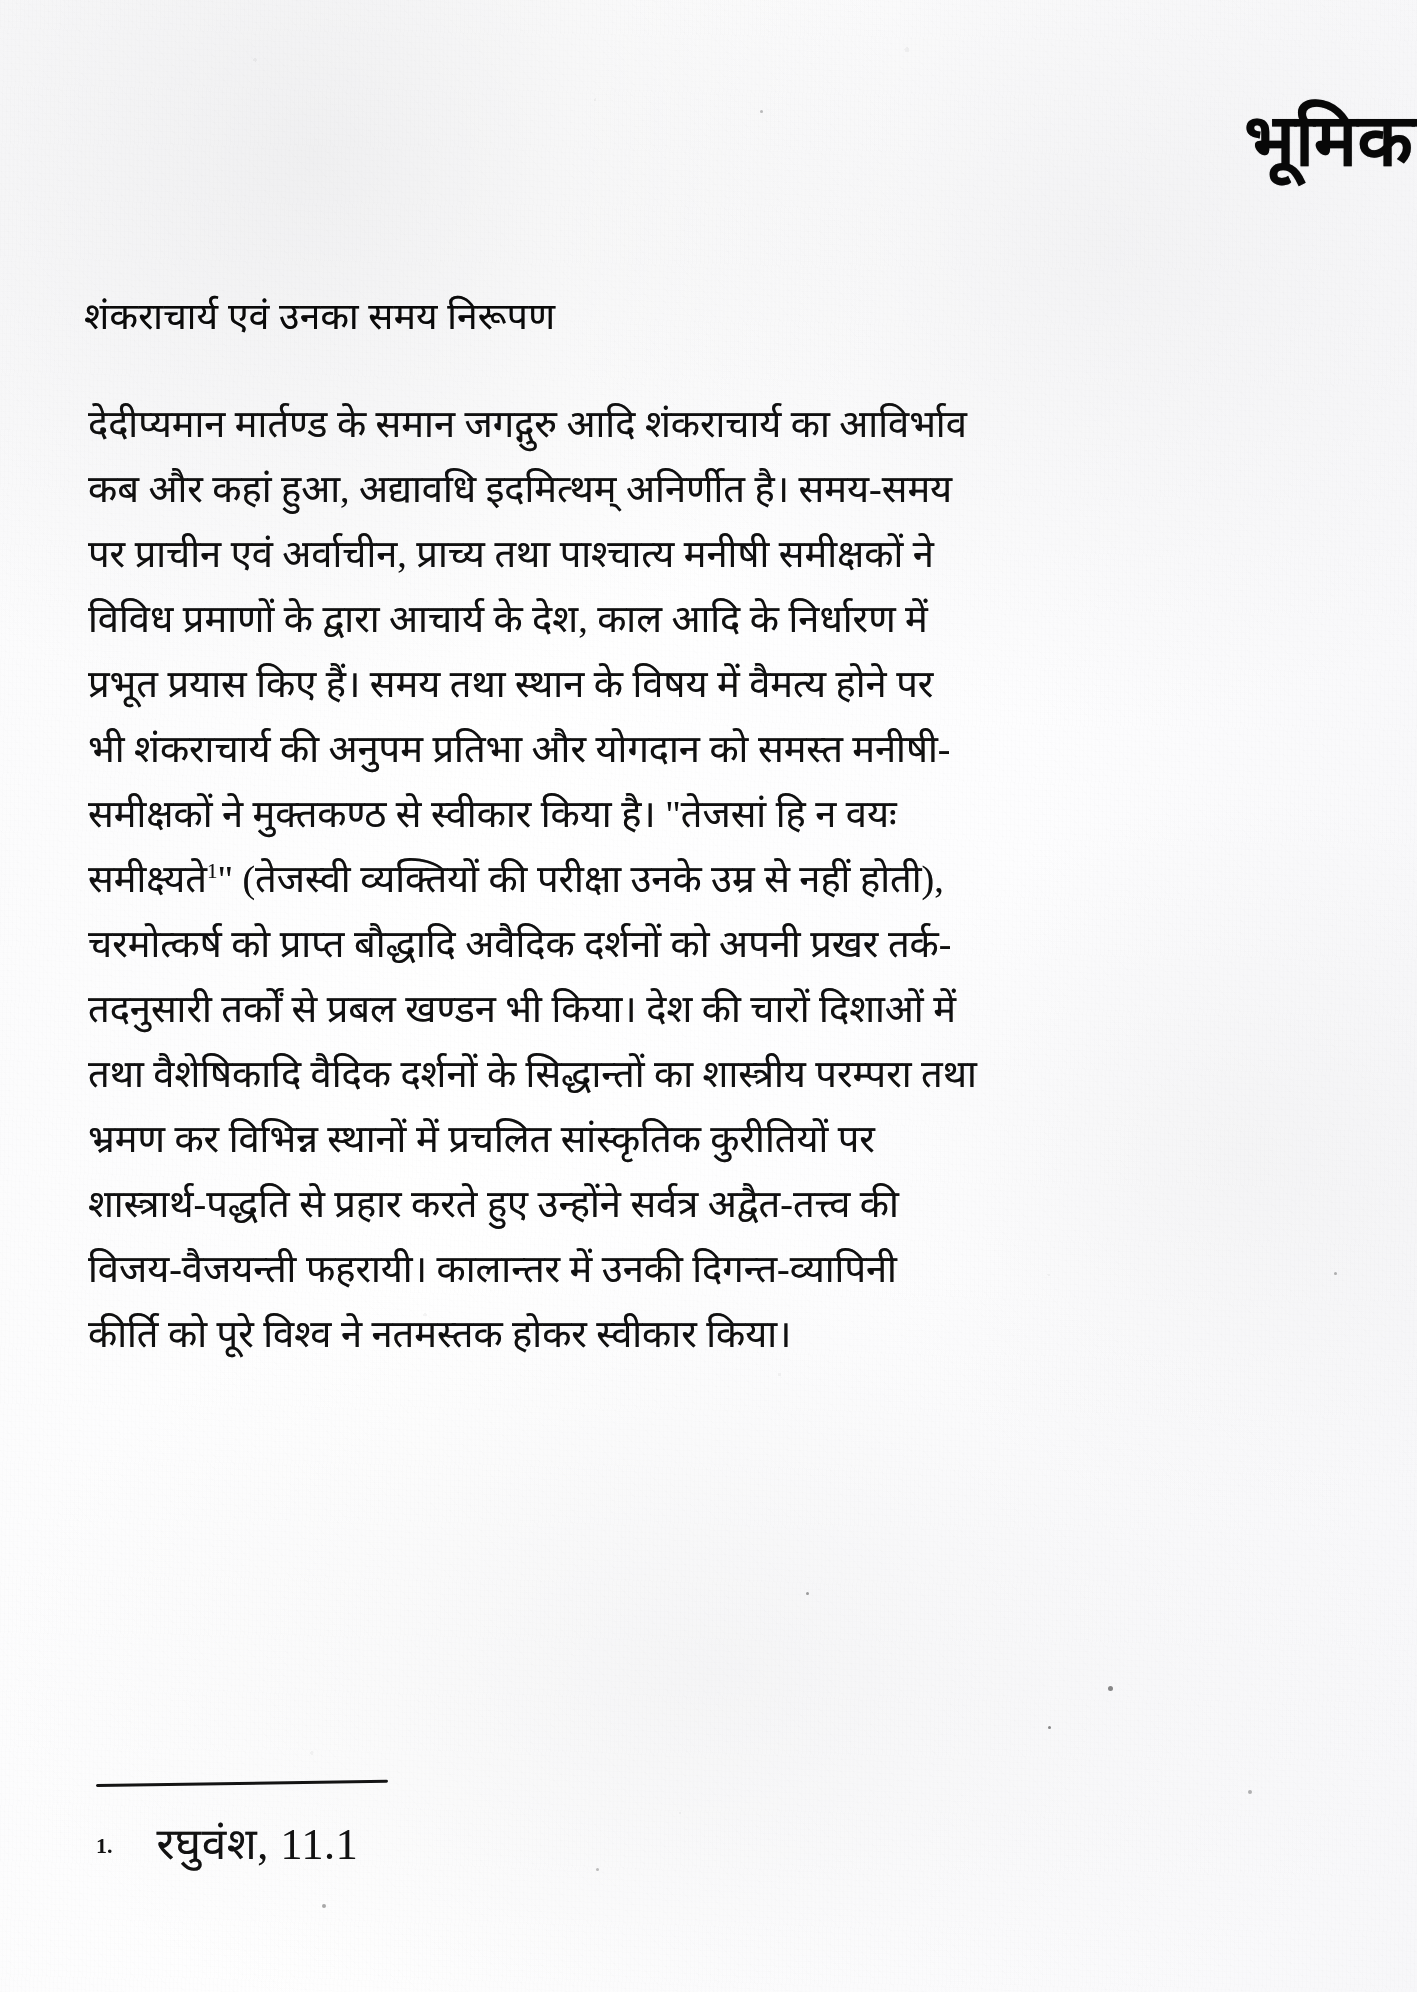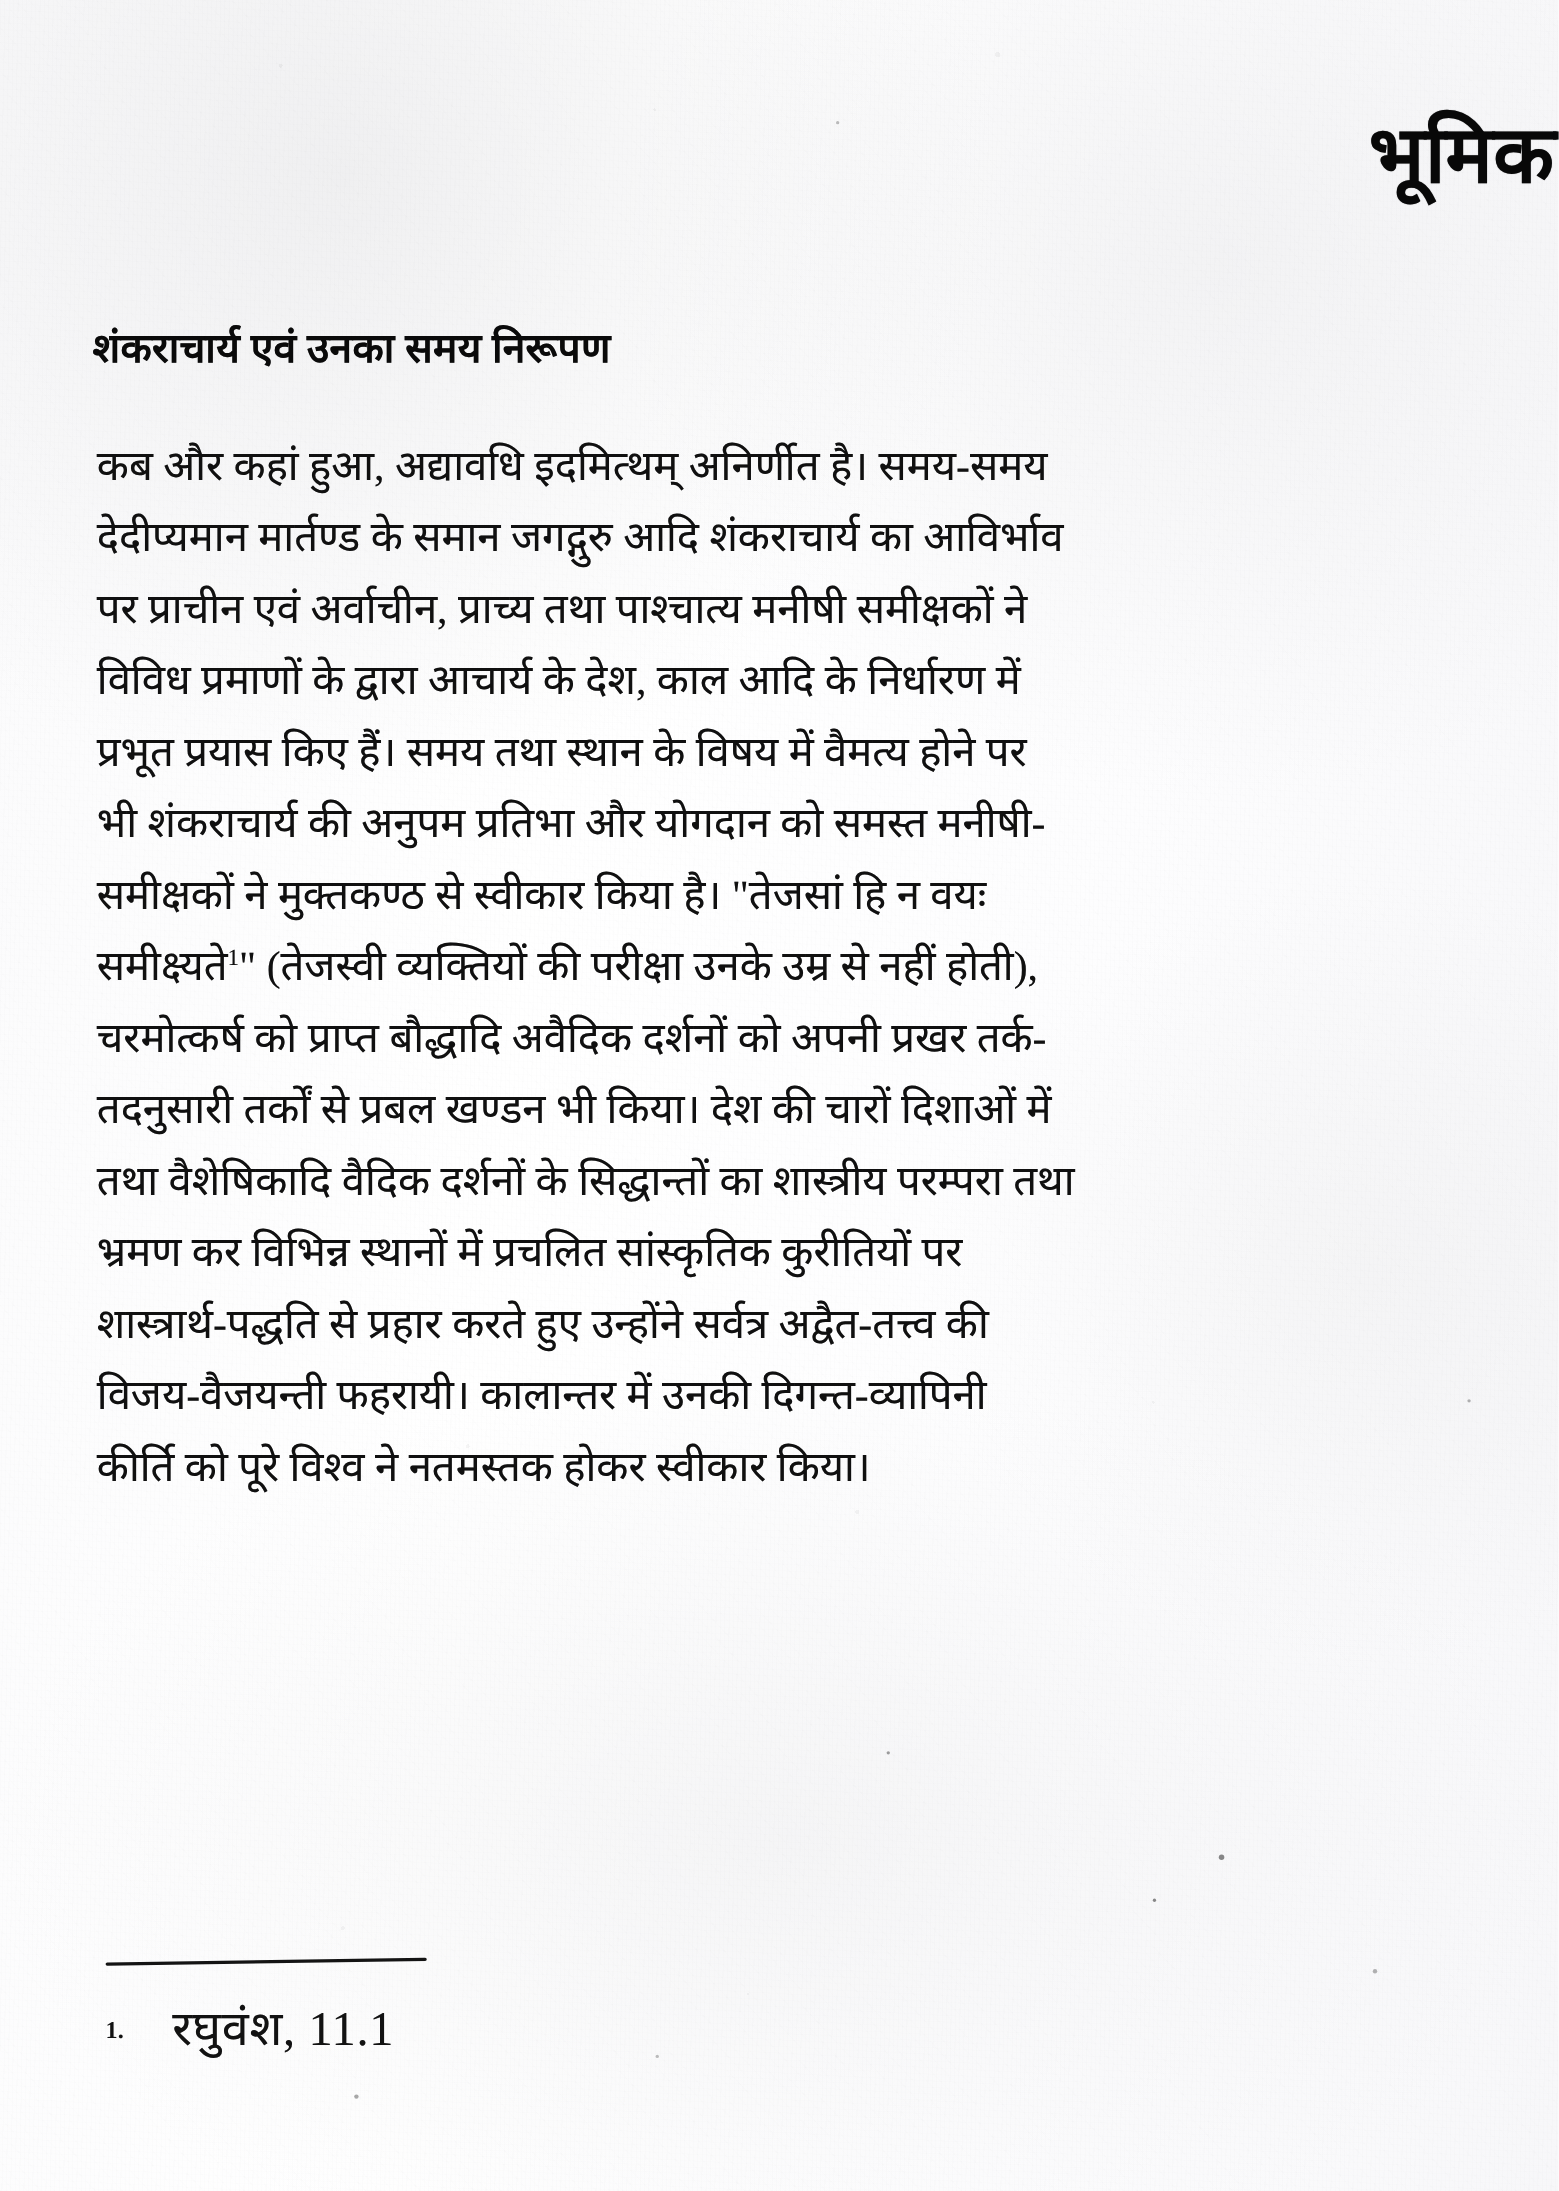--- a/index.html
+++ b/index.html
@@ -88,21 +88,21 @@
     color: #080808;
     text-shadow: 0 0 0.7px rgba(0,0,0,0.55);
   }
 
   
   .section-heading {
     position: absolute;
     top: 258px;
     left: 84px;
     font-size: 37px;
-    font-weight: 700;
+    font-weight: 400;
     letter-spacing: 0.3px;
     color: #0a0a0a;
     text-shadow: 0 0 0.6px rgba(0,0,0,0.5);
   }
 
   
   .body-block {
     position: absolute;
     top: 392px;
     left: 88px;
@@ -178,22 +178,22 @@
     <i style="left:760px;  top:110px;  width:3px; height:3px; opacity:.3;"></i>
   </div>
 
   <div class="content">
 
     <h1 class="page-title">भूमिका</h1>
 
     <h2 class="section-heading">शंकराचार्य एवं उनका समय निरूपण</h2>
 
     <div class="body-block">
+      <div class="body-line">देदीप्यमान मार्तण्ड के समान जगद्गुरु आदि शंकराचार्य का आविर्भाव</div>
       <div class="body-line">कब और कहां हुआ, अद्यावधि इदमित्थम् अनिर्णीत है। समय-समय</div>
-      <div class="body-line">देदीप्यमान मार्तण्ड के समान जगद्गुरु आदि शंकराचार्य का आविर्भाव</div>
       <div class="body-line">पर प्राचीन एवं अर्वाचीन, प्राच्य तथा पाश्चात्य मनीषी समीक्षकों ने</div>
       <div class="body-line">विविध प्रमाणों के द्वारा आचार्य के देश, काल आदि के निर्धारण में</div>
       <div class="body-line">प्रभूत प्रयास किए हैं। समय तथा स्थान के विषय में वैमत्य होने पर</div>
       <div class="body-line">भी शंकराचार्य की अनुपम प्रतिभा और योगदान को समस्त मनीषी-</div>
       <div class="body-line">समीक्षकों ने मुक्तकण्ठ से स्वीकार किया है। "तेजसां हि न वयः</div>
       <div class="body-line">
         <span>समीक्ष्यते</span><sup class="fn-ref">1</sup>" (तेजस्वी व्यक्तियों की परीक्षा उनके उम्र से नहीं होती),
       </div>
       <div class="body-line">चरमोत्कर्ष को प्राप्त बौद्धादि अवैदिक दर्शनों को अपनी प्रखर तर्क-</div>
       <div class="body-line">तदनुसारी तर्कों से प्रबल खण्डन भी किया। देश की चारों दिशाओं में</div>

